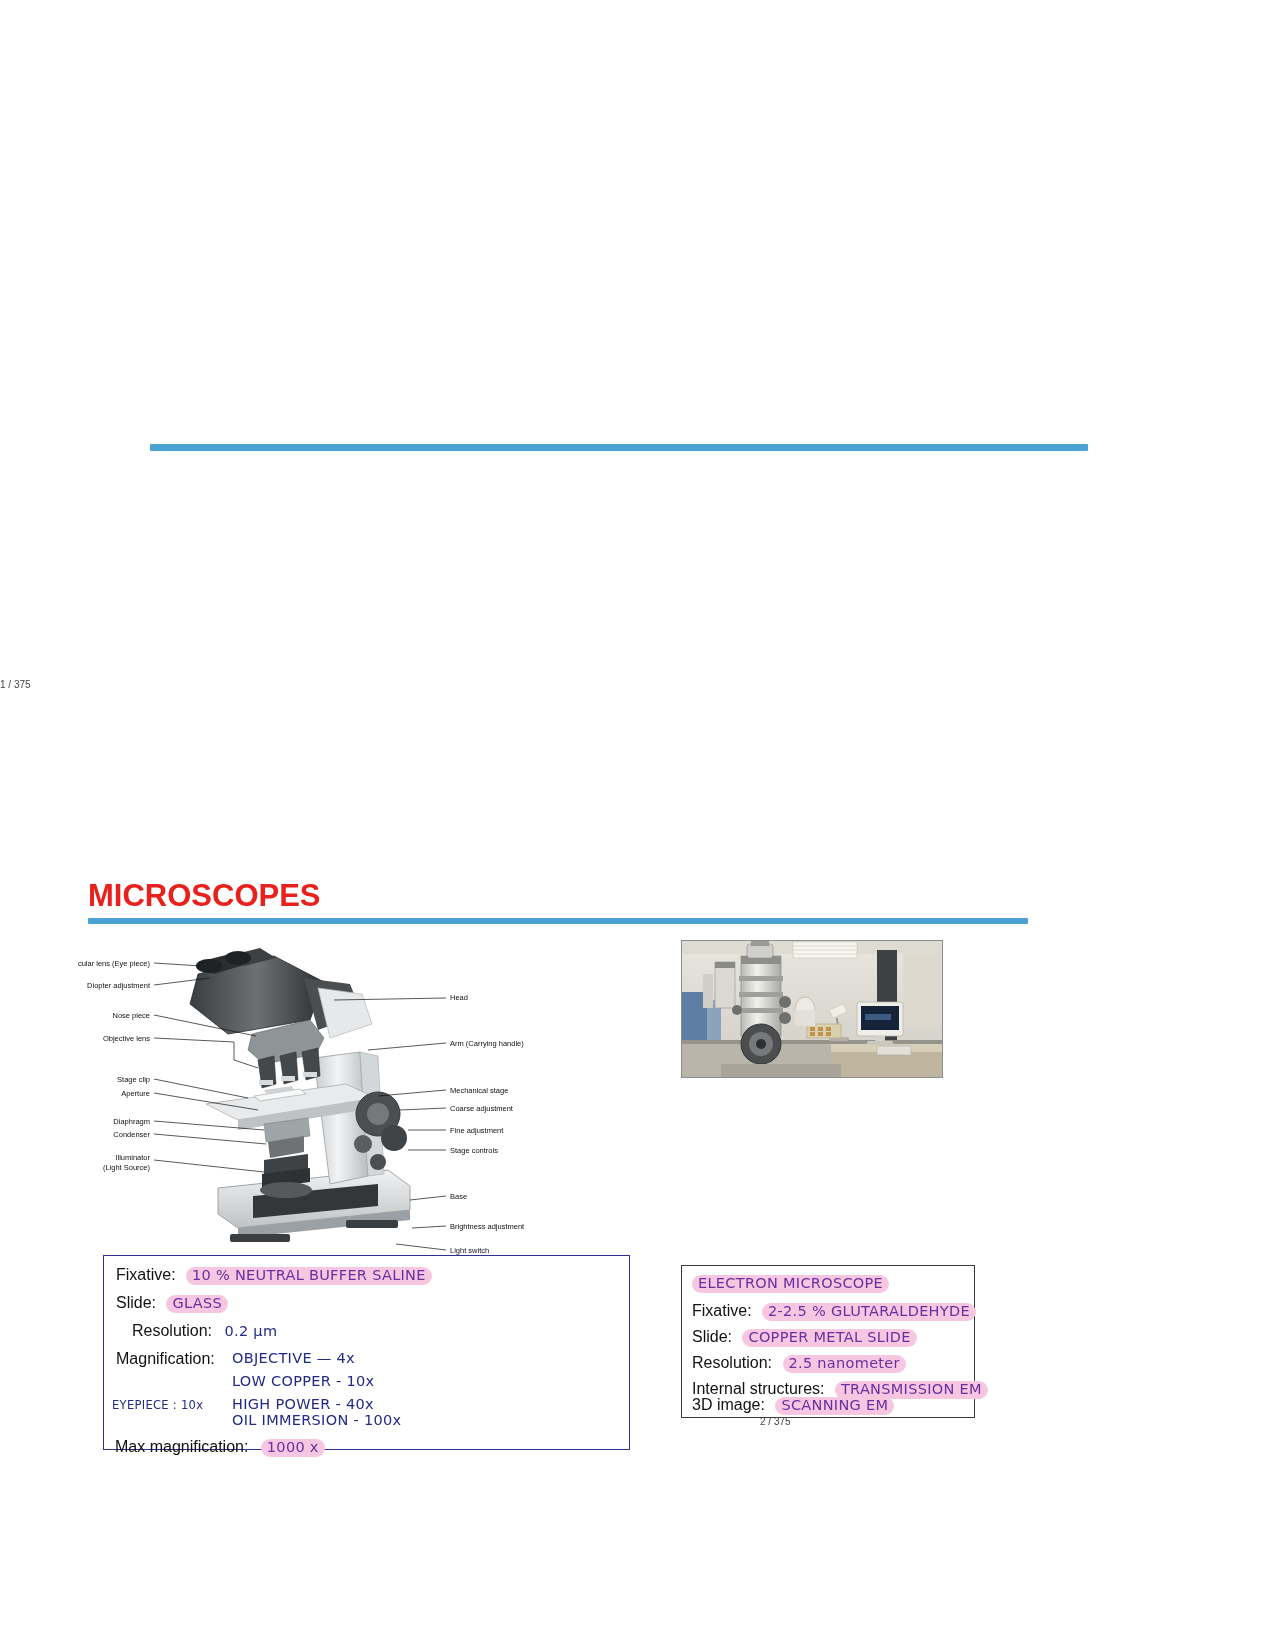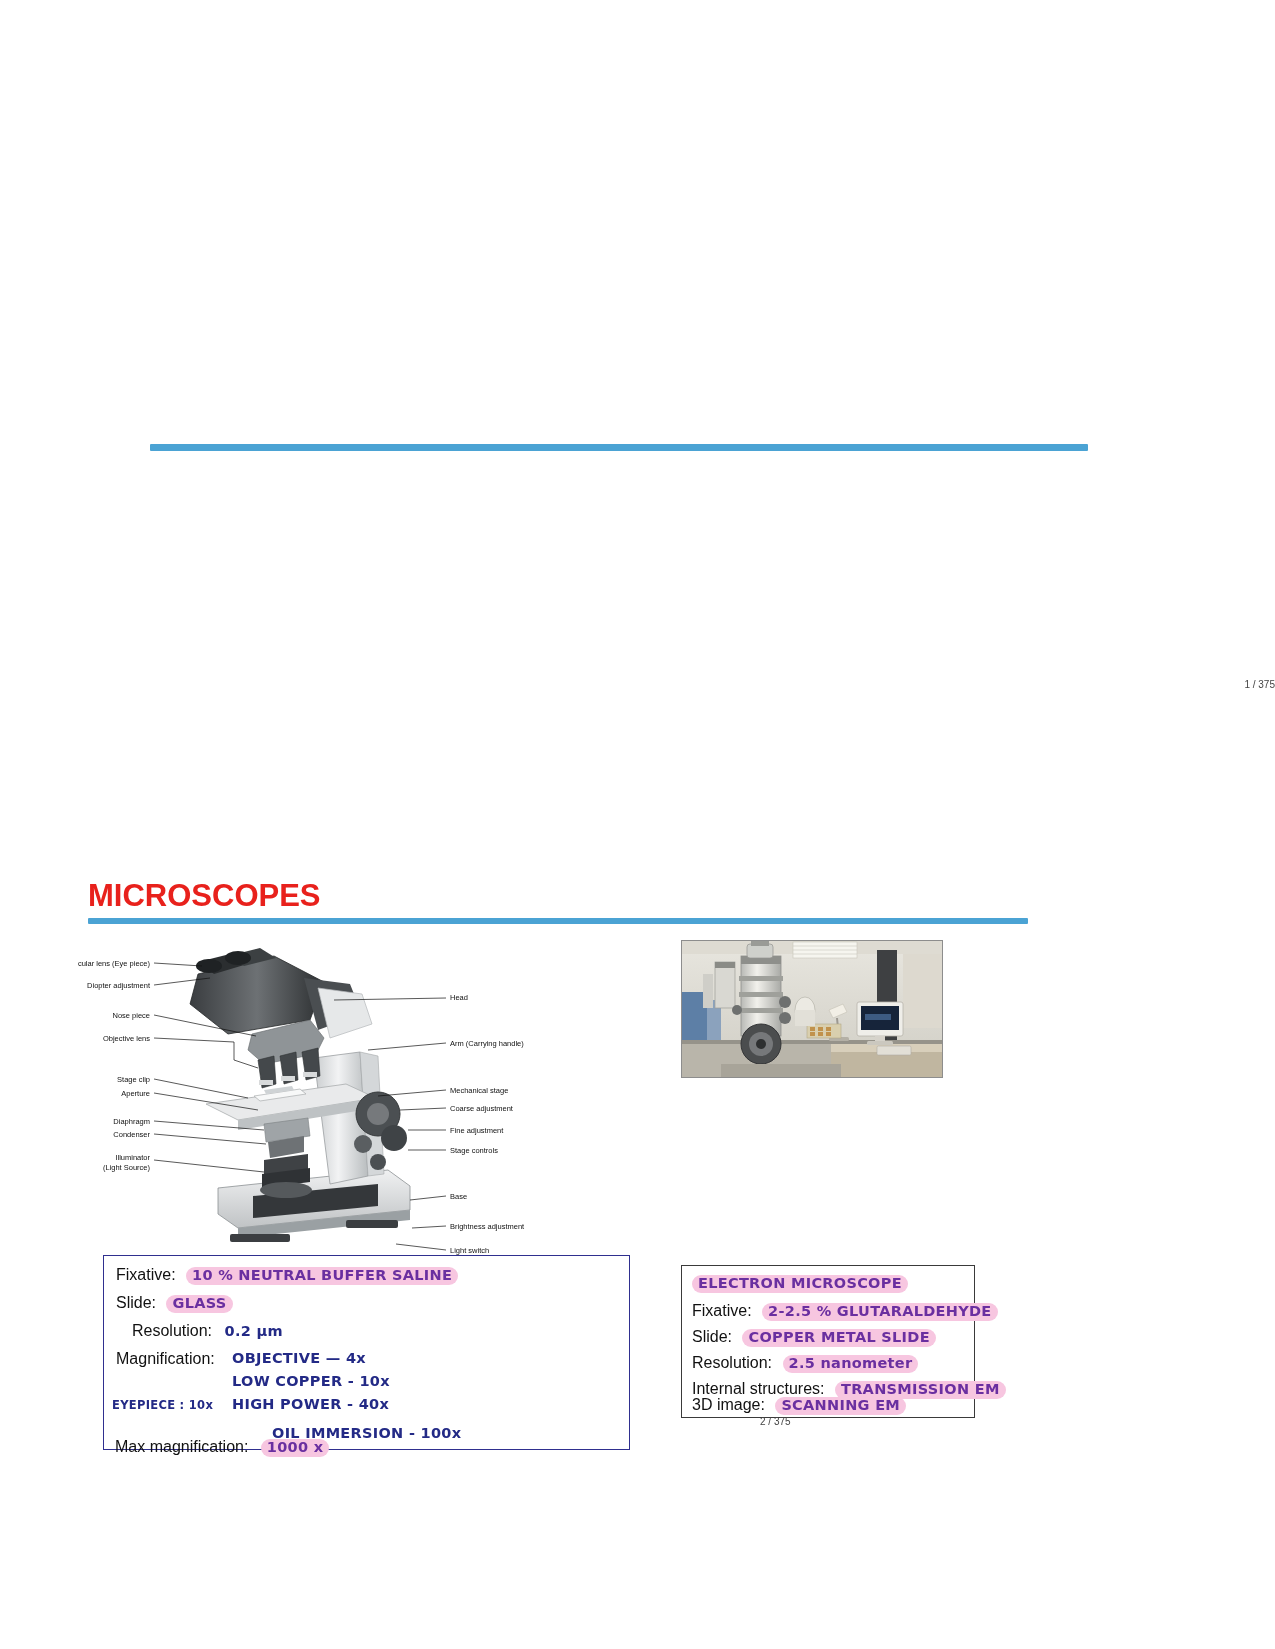--- a/index.html
+++ b/index.html
@@ -58,21 +58,21 @@
   .page-number {
     position: absolute;
     font-size: 10px;
     color: #444;
     font-family: "Liberation Sans", sans-serif;
   }
   #pagenum-1 {
     left: 0;
     top: 679px;
     width: 1275px;
-    text-align: right;
+    text-align: left;
   }
 
   
   #slide-two {
     position: absolute;
     left: 0; top: 830px;
     width: 1275px;
     height: 700px;
   }
   .section-heading {
@@ -130,21 +130,21 @@
     height: 153px;
   }
   .note-line {
     position: absolute;
     font-size: 16px;
     color: #111;
     white-space: nowrap;
   }
   .hand {
     font-family: "DejaVu Sans", sans-serif;
-    font-weight: bold;
+    font-weight: normal;
     font-size: 14.5px;
     letter-spacing: 0.3px;
   }
   .hand-blue { color: #232a86; }
   .hand-violet { color: #6a2fa0; }
   .hl-pink {
     background: #f7c6e0;
     border-radius: 9px;
     padding: 1px 6px 2px 6px;
     display: inline-block;
@@ -398,21 +398,21 @@
       <span class="hand hand-violet hl-pink" style="margin-left:6px;">GLASS</span>
     </div>
     <div class="note-line" style="left:28px; top:66px;">
       <span>Resolution:</span>
       <span class="hand hand-blue hl-none" style="margin-left:6px;">0.2 µm</span>
     </div>
     <div class="note-line" style="left:12px; top:94px;">Magnification:</div>
     <div class="note-line hand hand-blue" style="left:128px; top:94px;">OBJECTIVE — 4x</div>
     <div class="note-line hand hand-blue" style="left:128px; top:117px;">LOW COPPER - 10x</div>
     <div class="note-line hand hand-blue" style="left:128px; top:140px;">HIGH POWER - 40x</div>
-    <div class="note-line hand hand-blue" style="left:128px; top:169px;margin-left:40px;">OIL IMMERSION - 100x</div>
+    <div class="note-line hand hand-blue" style="left:128px; top:156px;">OIL IMMERSION - 100x</div>
     <div class="note-line hand hand-blue" style="left:8px; top:142px; font-size:11.5px;">EYEPIECE : 10x</div>
   </div>
 
   <div class="note-line" style="left:115px; top:608px;">
     <span>Max magnification:</span>
     <span class="hand hand-violet hl-pink" style="margin-left:8px;">1000 x</span>
   </div>
 
   <div class="note-box" id="note-right">
     <div class="note-line" style="left:10px; top:8px;">

